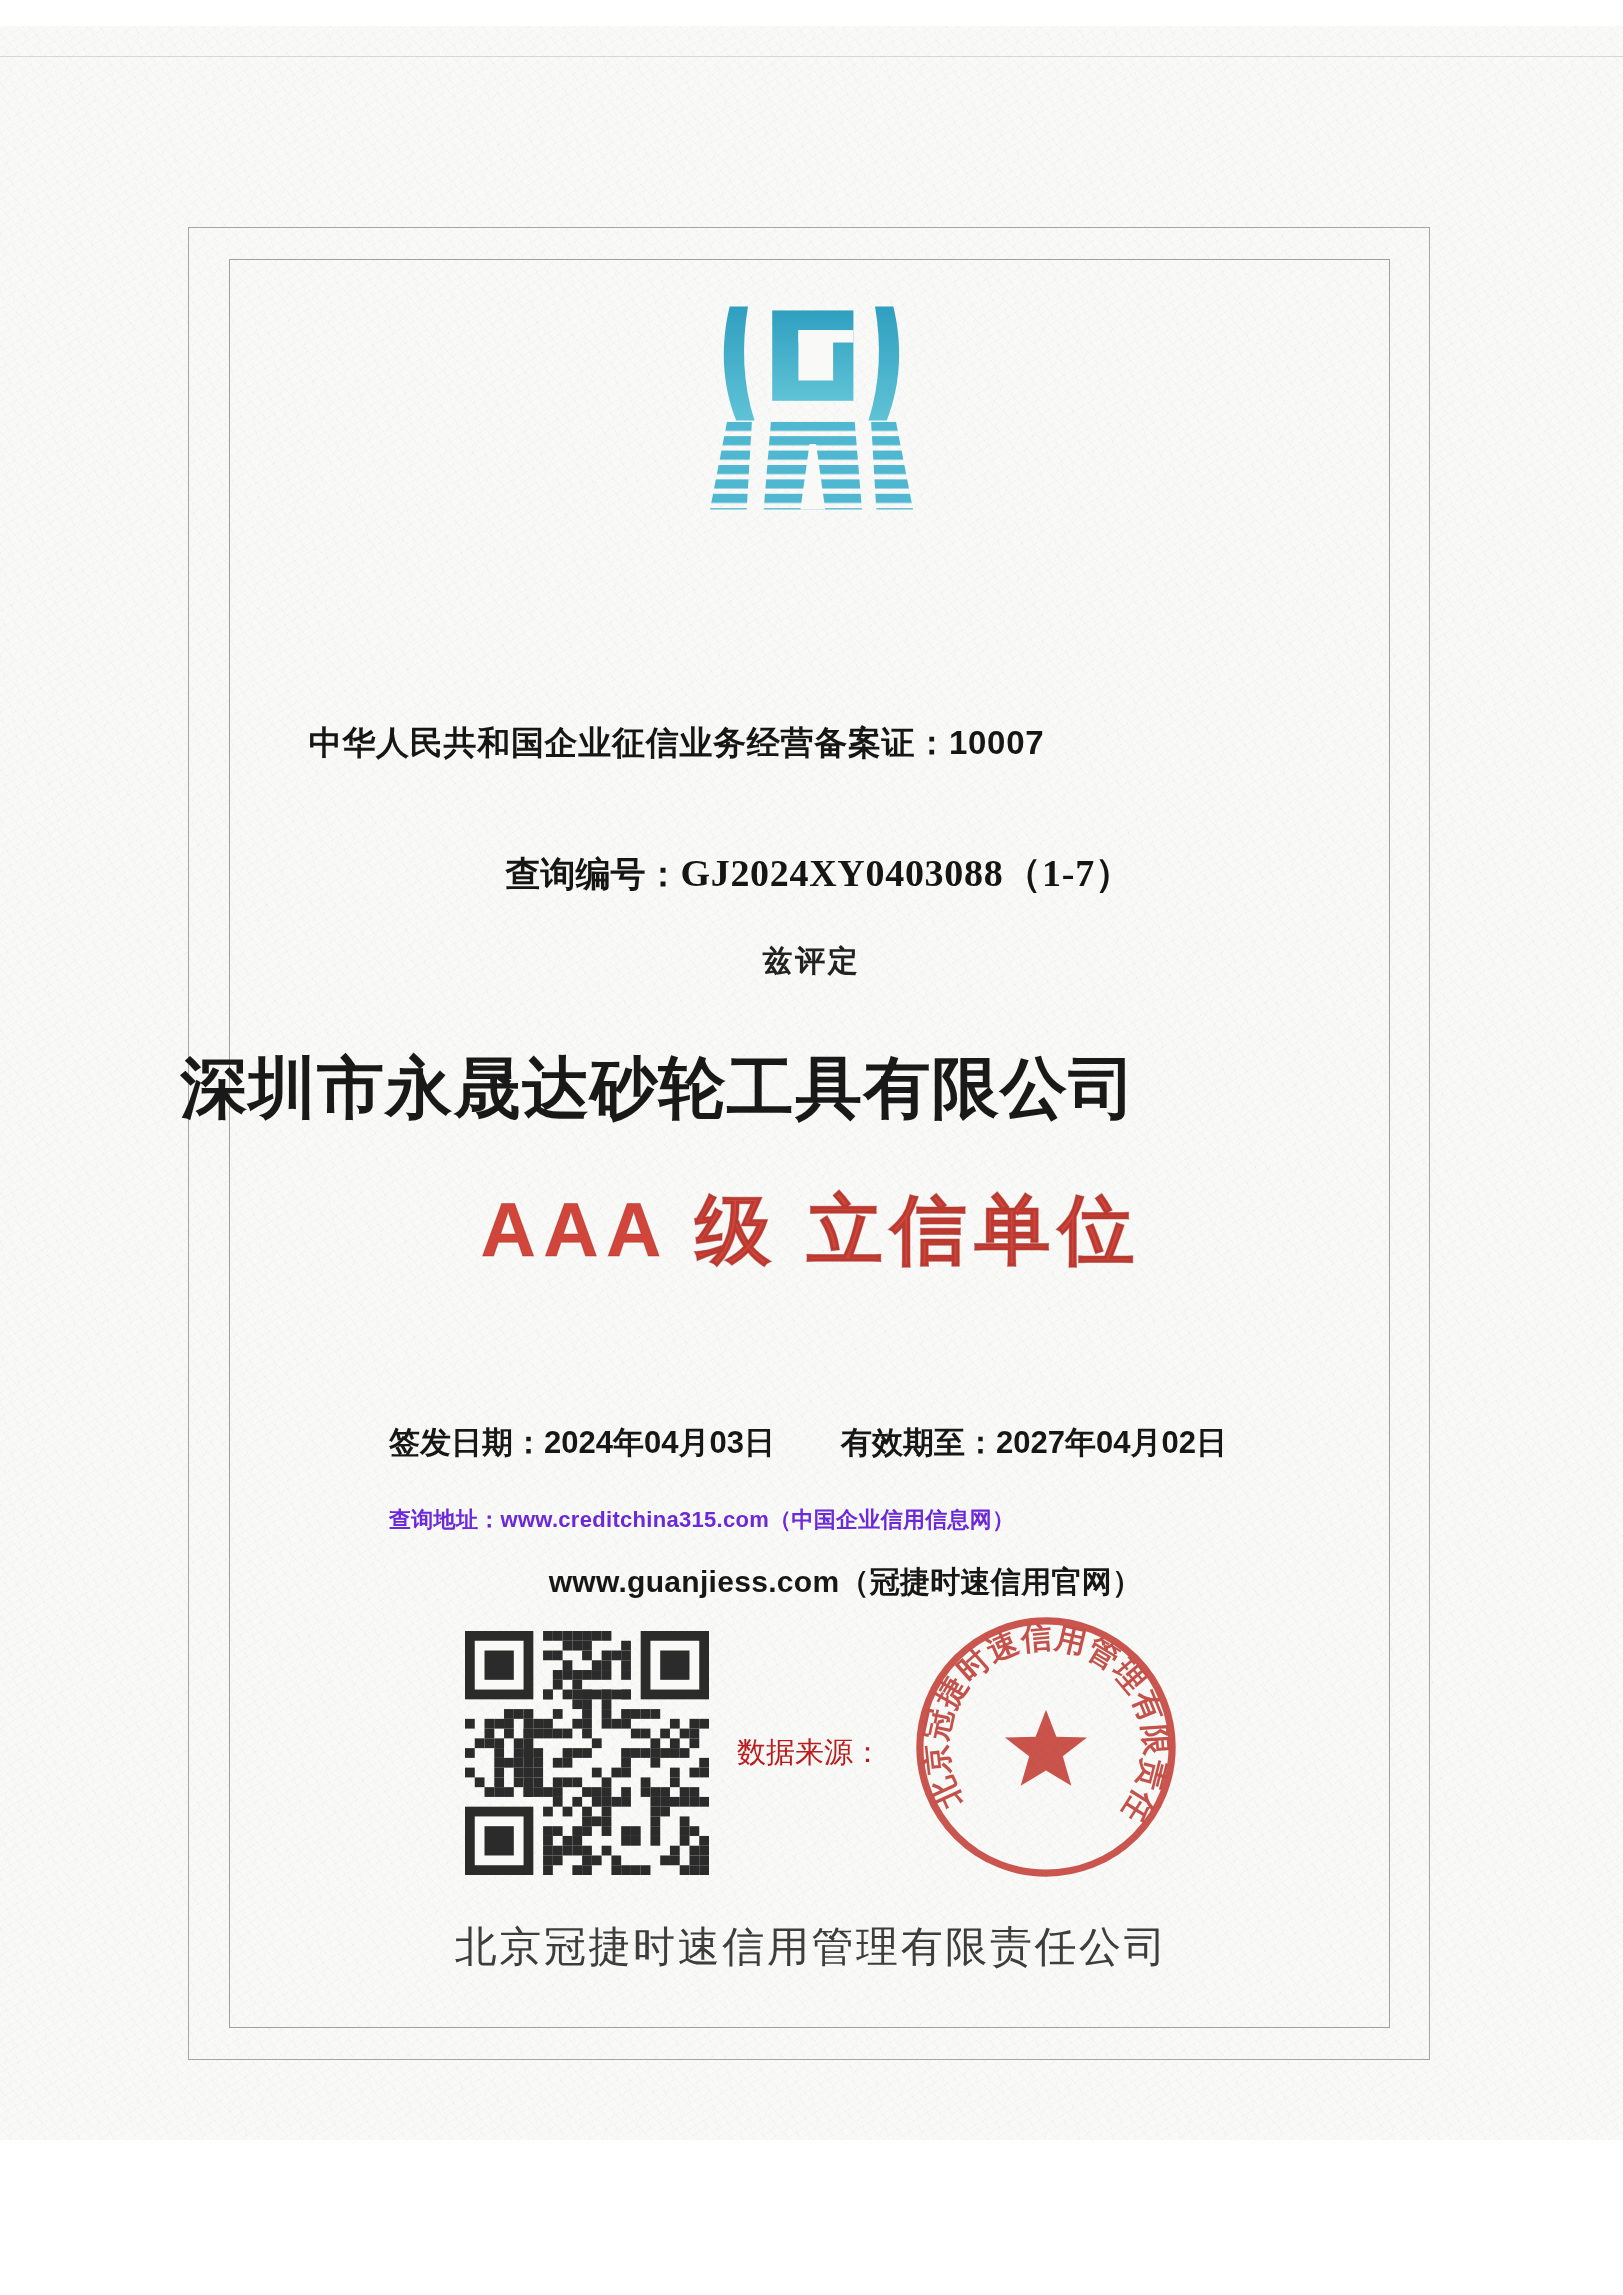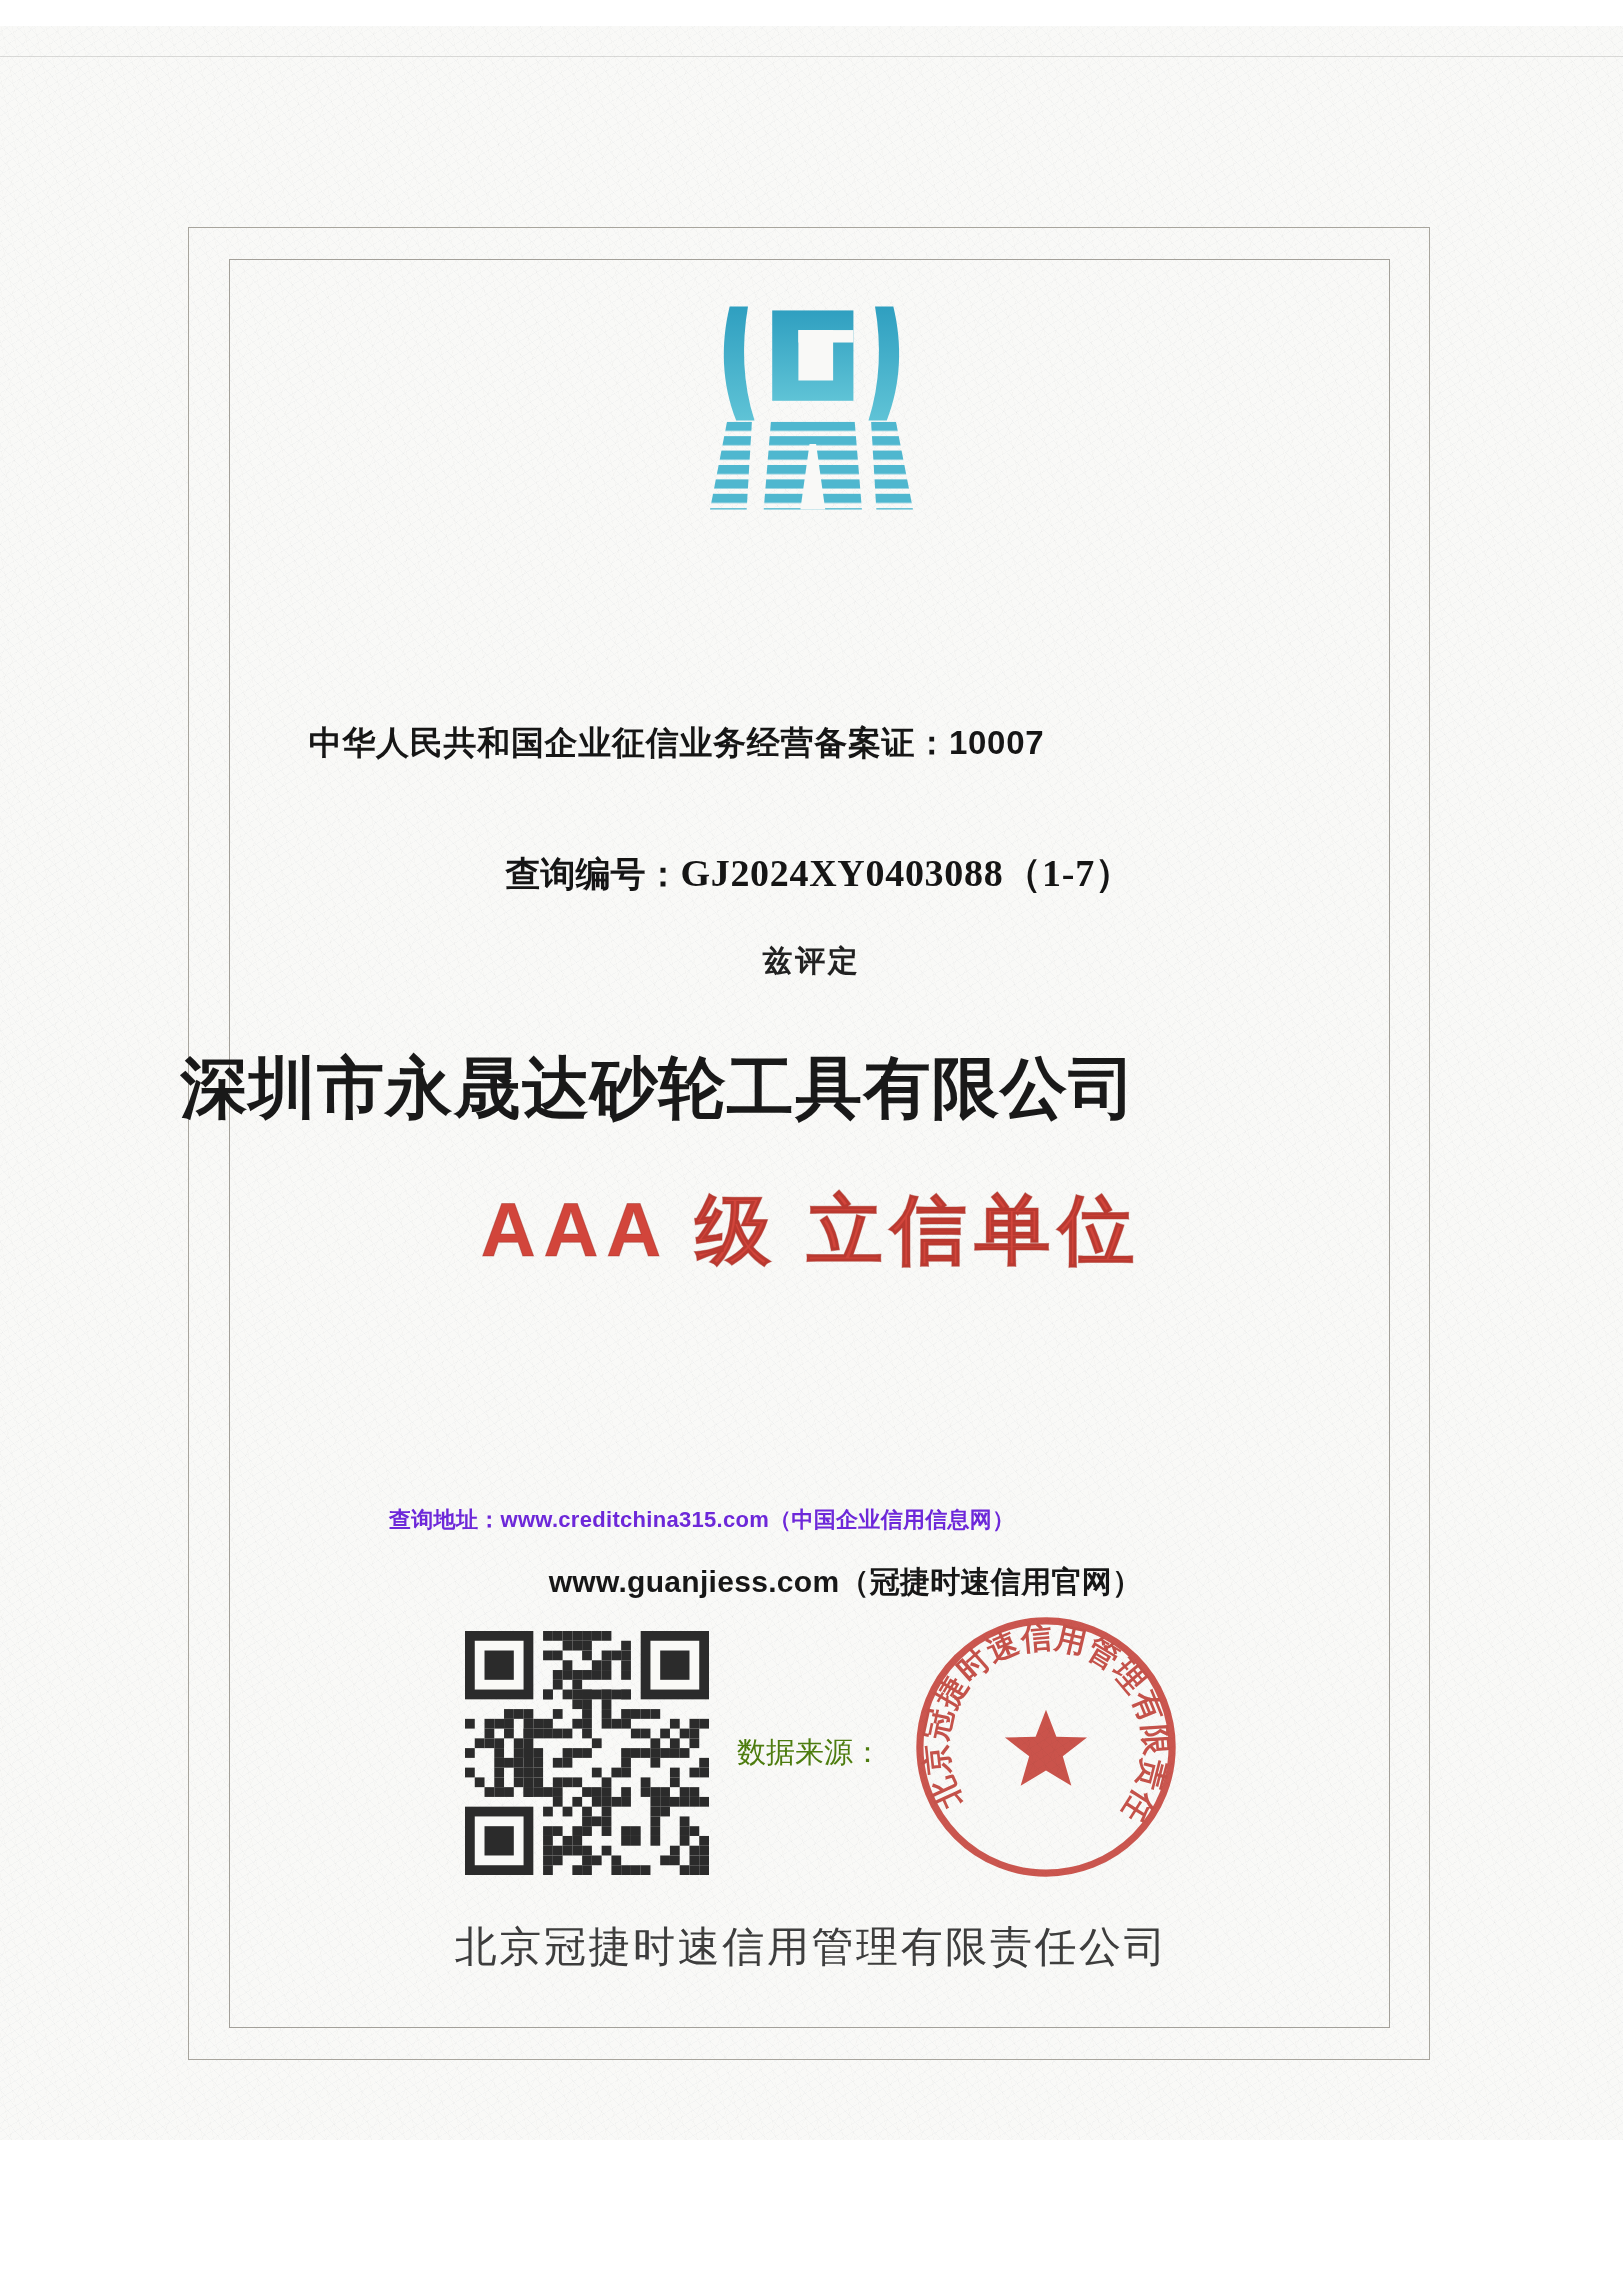--- a/index.html
+++ b/index.html
@@ -70,21 +70,21 @@
     position:absolute;left:389px;top:1505px;width:1113px;
     font-size:22px;font-weight:700;color:#6d28d9;letter-spacing:0.3px;
   }
   .addr2{
     position:absolute;left:0;top:1562px;width:1623px;text-align:center;
     font-size:30px;font-weight:700;color:#171717;letter-spacing:0.3px;padding-left:34px;
   }
   .qr{position:absolute;left:465px;top:1631px;width:244px;height:244px;}
   .data-source{
     position:absolute;left:737px;top:1733px;
-    font-size:29px;font-weight:500;color:#4d7c0f;
+    font-size:29px;font-weight:500;color:#b91c1c;
   }
   .seal{position:absolute;left:914px;top:1615px;width:264px;height:264px;mix-blend-mode:multiply;opacity:.92;}
   .issuer{
     position:absolute;left:0;top:1919px;width:1623px;text-align:center;
     font-size:42px;font-weight:500;letter-spacing:2.6px;color:#3d3d3d;
   }
 </style>
 </head>
 <body>
 
@@ -122,20 +122,24 @@
   <div class="record">中华人民共和国企业征信业务经营备案证：10007</div>
 
   <div class="query-row"><span>查询编号：</span><span class="val">GJ2024XY0403088（1-7）</span></div>
 
   <div class="hereby">兹评定</div>
 
   <div class="company">深圳市永晟达砂轮工具有限公司</div>
 
   <div class="rating"><span class="grade">AAA 级</span><span>立信单位</span></div>
 
+  <div class="dates">
+    <span><span>签发日期：</span><span>2024年04月03日</span></span>
+    <span class="expiry"><span>有效期至：</span><span>2027年04月02日</span></span>
+  </div>
 
   <div class="addr1"><span>查询地址：</span><span>www.creditchina315.com（中国企业信用信息网）</span></div>
   <div class="addr2">www.guanjiess.com（冠捷时速信用官网）</div>
 
   <svg class="qr" id="qr" viewBox="0 0 373 373" aria-hidden="true">
       <rect x="119.36" y="0" width="14.92" height="14.92" fill="#2b2b2b"></rect>
       <rect x="134.28" y="0" width="14.92" height="14.92" fill="#2b2b2b"></rect>
       <rect x="149.2" y="0" width="14.92" height="14.92" fill="#2b2b2b"></rect>
       <rect x="164.12" y="0" width="14.92" height="14.92" fill="#2b2b2b"></rect>
       <rect x="179.04" y="0" width="14.92" height="14.92" fill="#2b2b2b"></rect>

